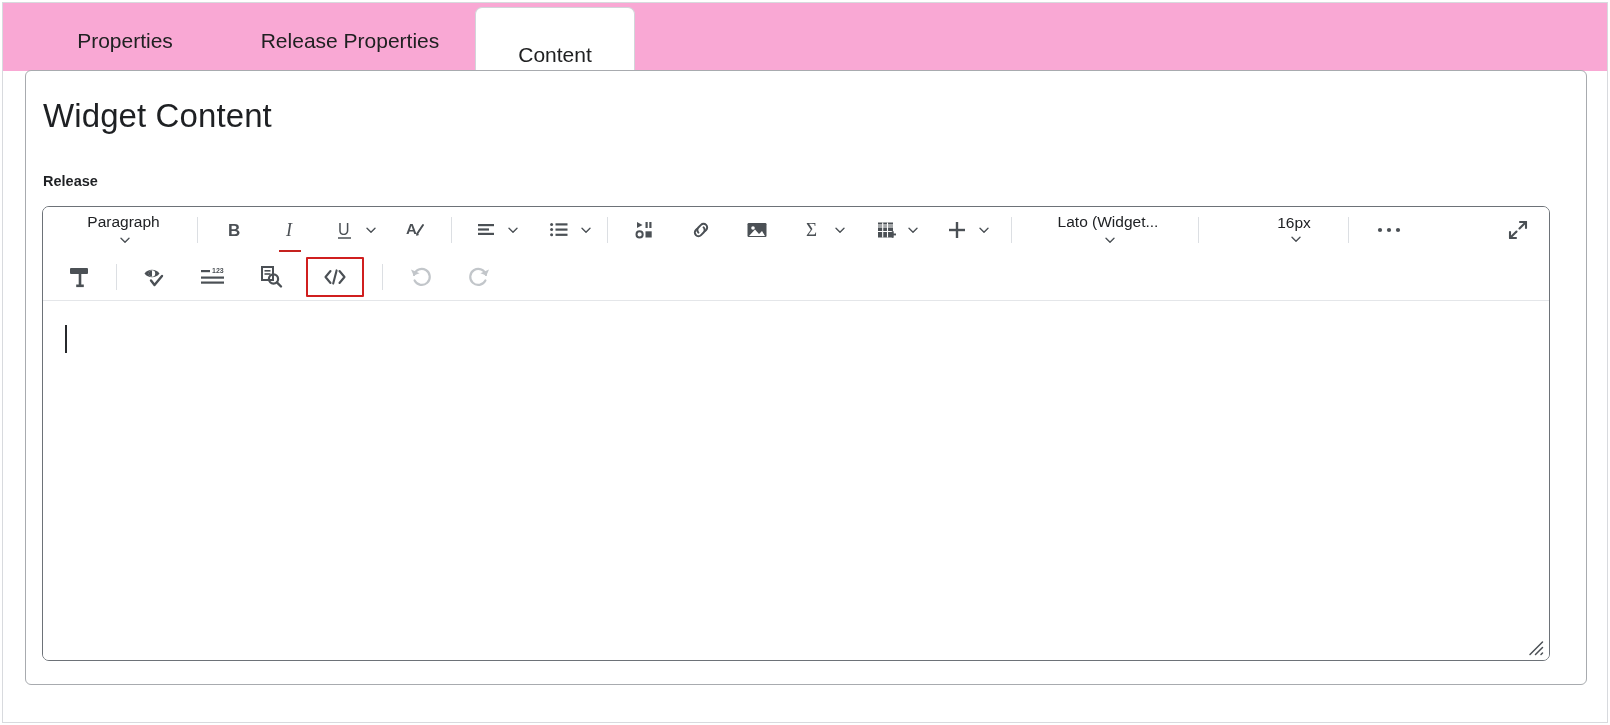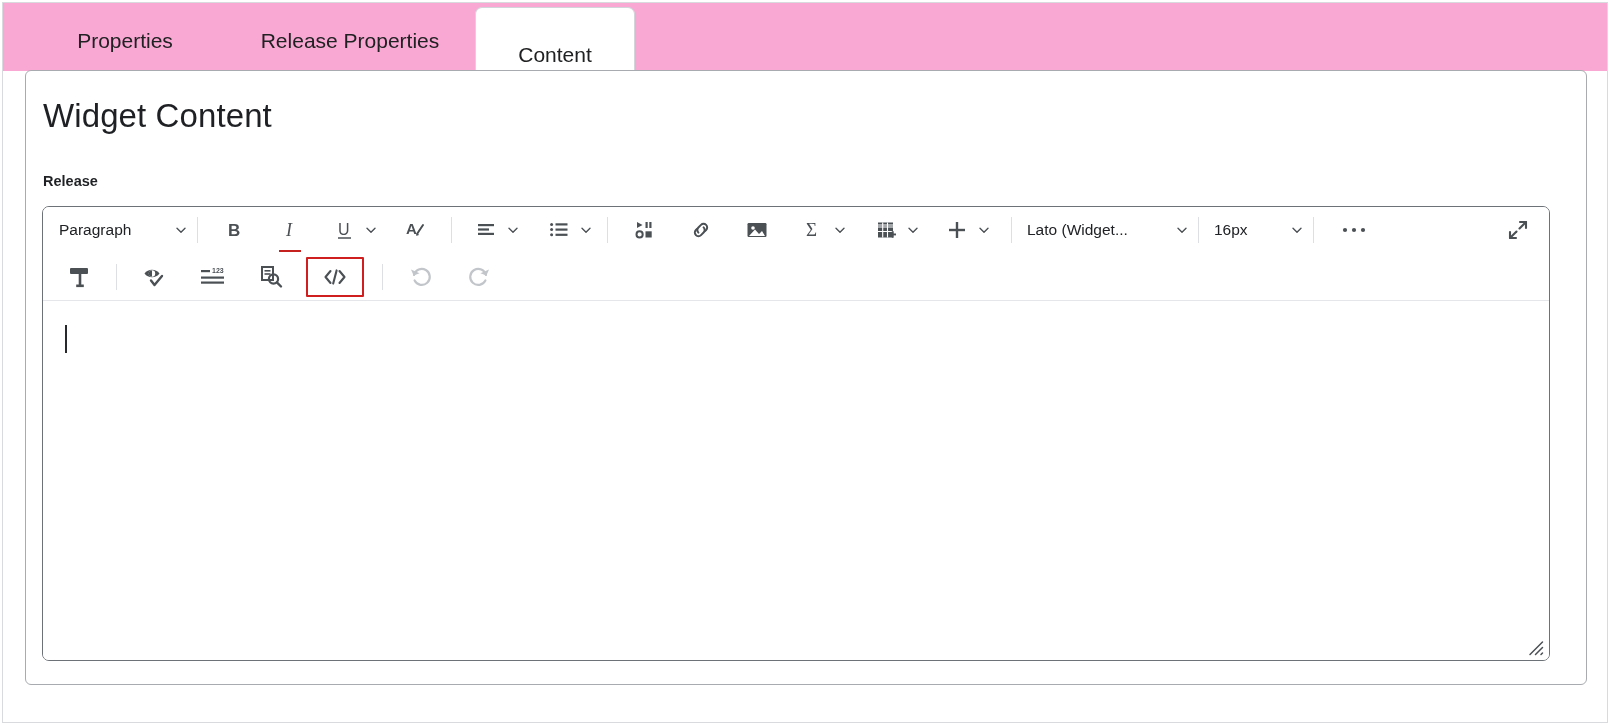--- a/index.html
+++ b/index.html
@@ -127,24 +127,25 @@
   .tb-gap-lg { width: 20px; flex: none; }
   .chev { margin-left: 3px; color: #4b5055; display:flex; align-items:center; cursor:pointer;}
   .tb-select {
     display: flex;
     align-items: center;
     height: 34px;
     font-size: 15.5px;
     color: #202225;
     cursor: pointer;
     white-space: nowrap;
+    flex-direction: column;
   }
   .sel-para { width: 135px; justify-content: space-between; padding-left: 6px; }
   .sel-font { width: 168px; justify-content: space-between; padding-left: 6px; }
-  .sel-size { width: 96px;  justify-content: space-between; padding-left: 6px; }
+  .sel-size { width: 96px;  justify-content: center; padding-left: 6px; margin-left: 35px; }
   .italic-redline {
     position: absolute;
     left: 6px; right: 6px; bottom: -5px;
     height: 2px;
     background: #c5221f;
   }
   .highlight-box {
     border: 2px solid #d01f1f;
     width: 58px; height: 40px;
     border-radius: 1px;

